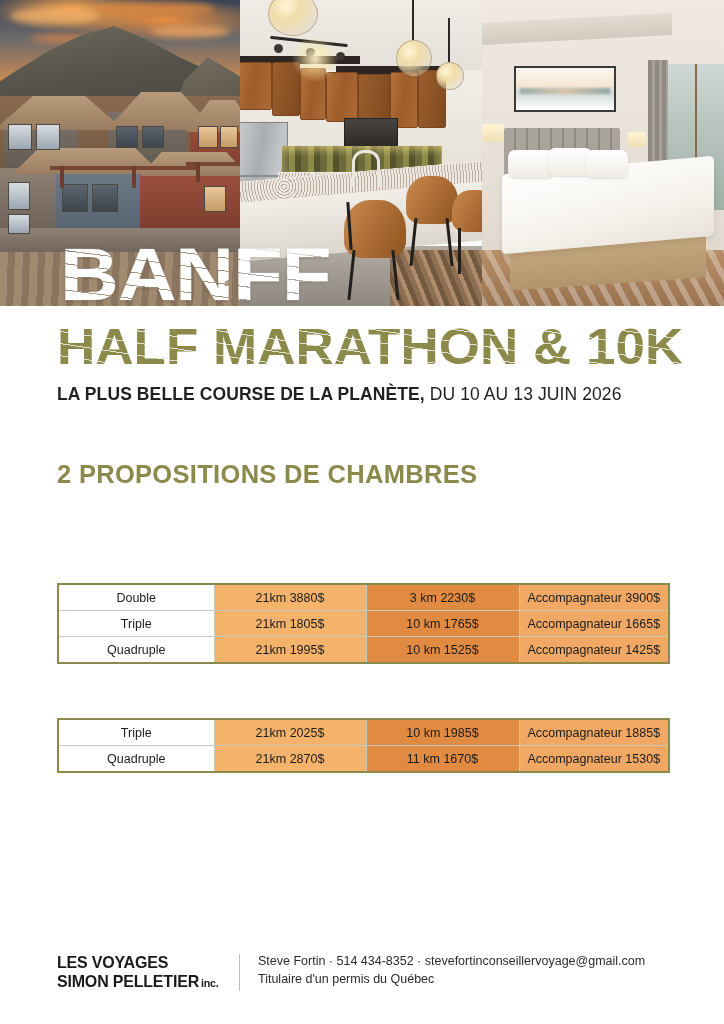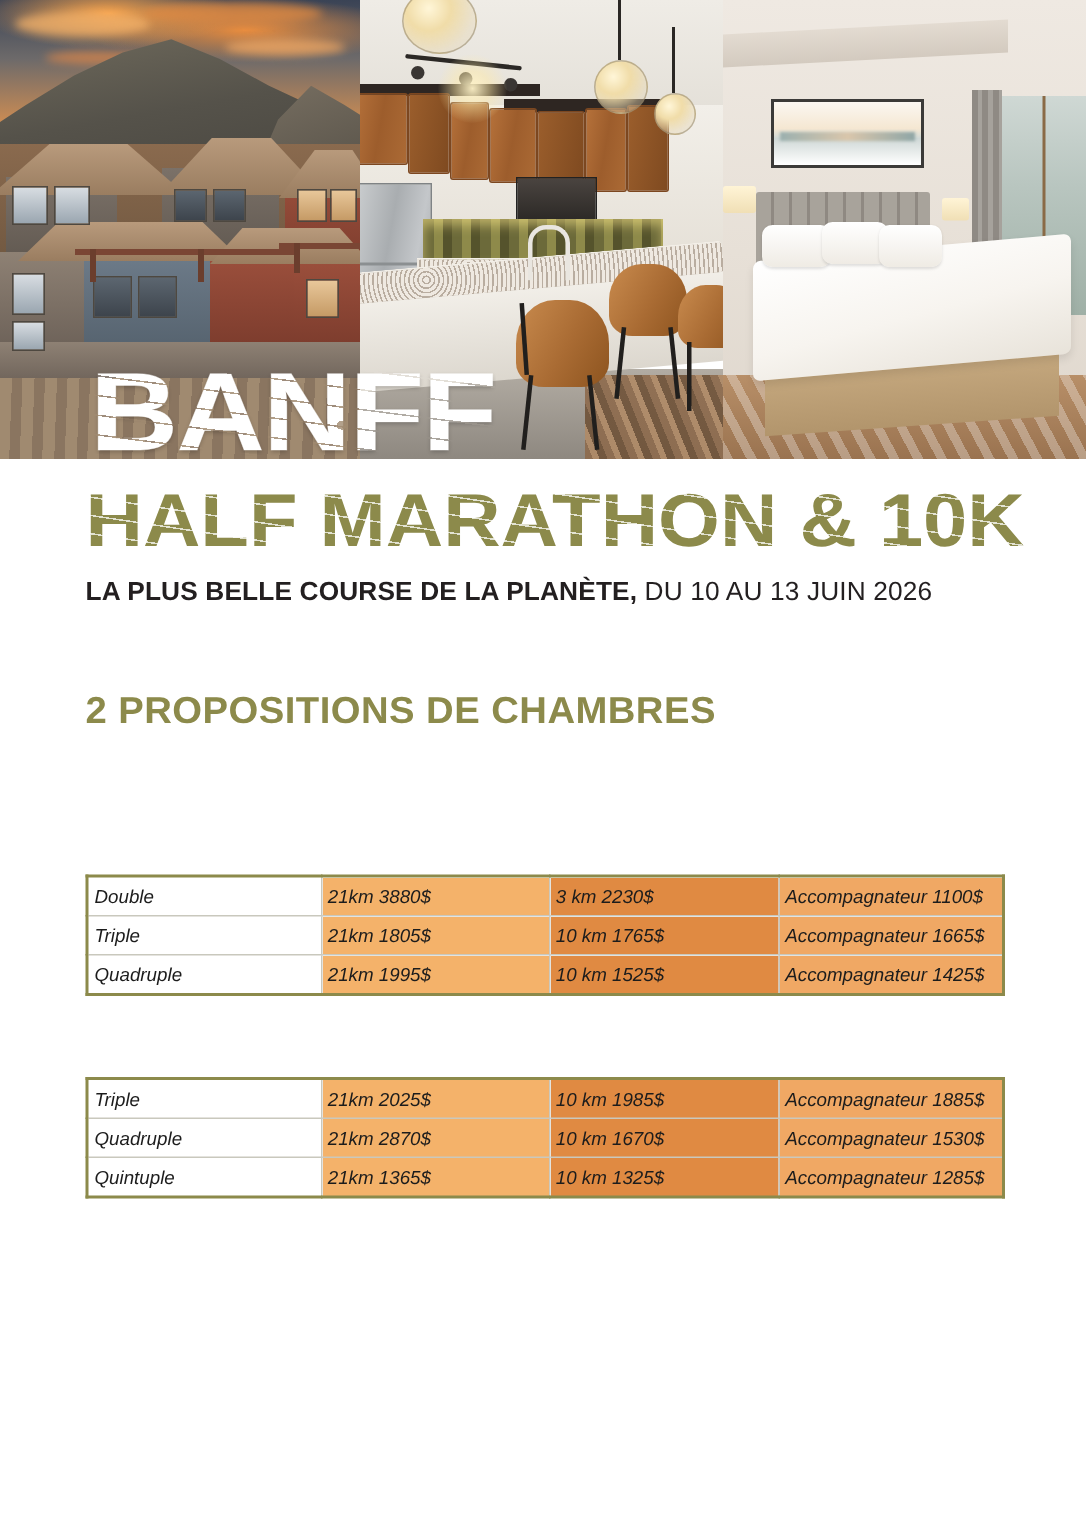--- a/index.html
+++ b/index.html
@@ -356,25 +356,25 @@
     border-collapse: collapse;
     width: 611px;
     table-layout: fixed;
     border: 2px solid #8c8a4b;
     background: #ffffff;
   }
   table.price td {
     border: 1px solid #c9c8bd;
     font-size: 12.5px;
     color: #1c1c1c;
+    text-align: center;
     height: 25px;
     padding: 0 4px;
     white-space: nowrap;
     overflow: hidden;
-    font-style: italic;
   }
   table.price col.c0 { width: 156px; }
   table.price col.c1 { width: 152px; }
   table.price col.c2 { width: 153px; }
   table.price col.c3 { width: 150px; }
 
   
   .footer {
     position: absolute;
     left: 57px;
@@ -570,21 +570,21 @@
           <col class="c0">
           <col class="c1">
           <col class="c2">
           <col class="c3">
         </colgroup>
       <tbody>
           <tr>
             <td>Double</td>
             <td>21km 3880$</td>
             <td>3 km 2230$</td>
-            <td>Accompagnateur 1100$</td>
+            <td>Accompagnateur 3900$</td>
           </tr>
           <tr>
             <td>Triple</td>
             <td>21km 1805$</td>
             <td>10 km 1765$</td>
             <td>Accompagnateur 1665$</td>
           </tr>
           <tr>
             <td>Quadruple</td>
             <td>21km 1995$</td>
@@ -606,27 +606,32 @@
       <tbody>
           <tr>
             <td>Triple</td>
             <td>21km 2025$</td>
             <td>10 km 1985$</td>
             <td>Accompagnateur 1885$</td>
           </tr>
           <tr>
             <td>Quadruple</td>
             <td>21km 2870$</td>
-            <td>10 km 1670$</td>
+            <td>11 km 1670$</td>
             <td>Accompagnateur 1530$</td>
-          </tr>
-          <tr>
-            <td>Quintuple</td>
-            <td>21km 1365$</td>
-            <td>10 km 1325$</td>
-            <td>Accompagnateur 1285$</td>
           </tr>
         </tbody>
     </table>
   </div>
 
+  <div class="footer">
+    <div class="logo">
+      <div class="logo-line">LES VOYAGES</div>
+      <div class="logo-line"><span>SIMON PELLETIER</span><span class="inc">inc.</span></div>
+    </div>
+    <div class="footer-divider"></div>
+    <div class="contact">
+      <div>Steve Fortin · 514 434-8352 · stevefortinconseillervoyage@gmail.com</div>
+      <div>Titulaire d'un permis du Québec</div>
+    </div>
+  </div>
 
 </div>
 
 </body></html>

